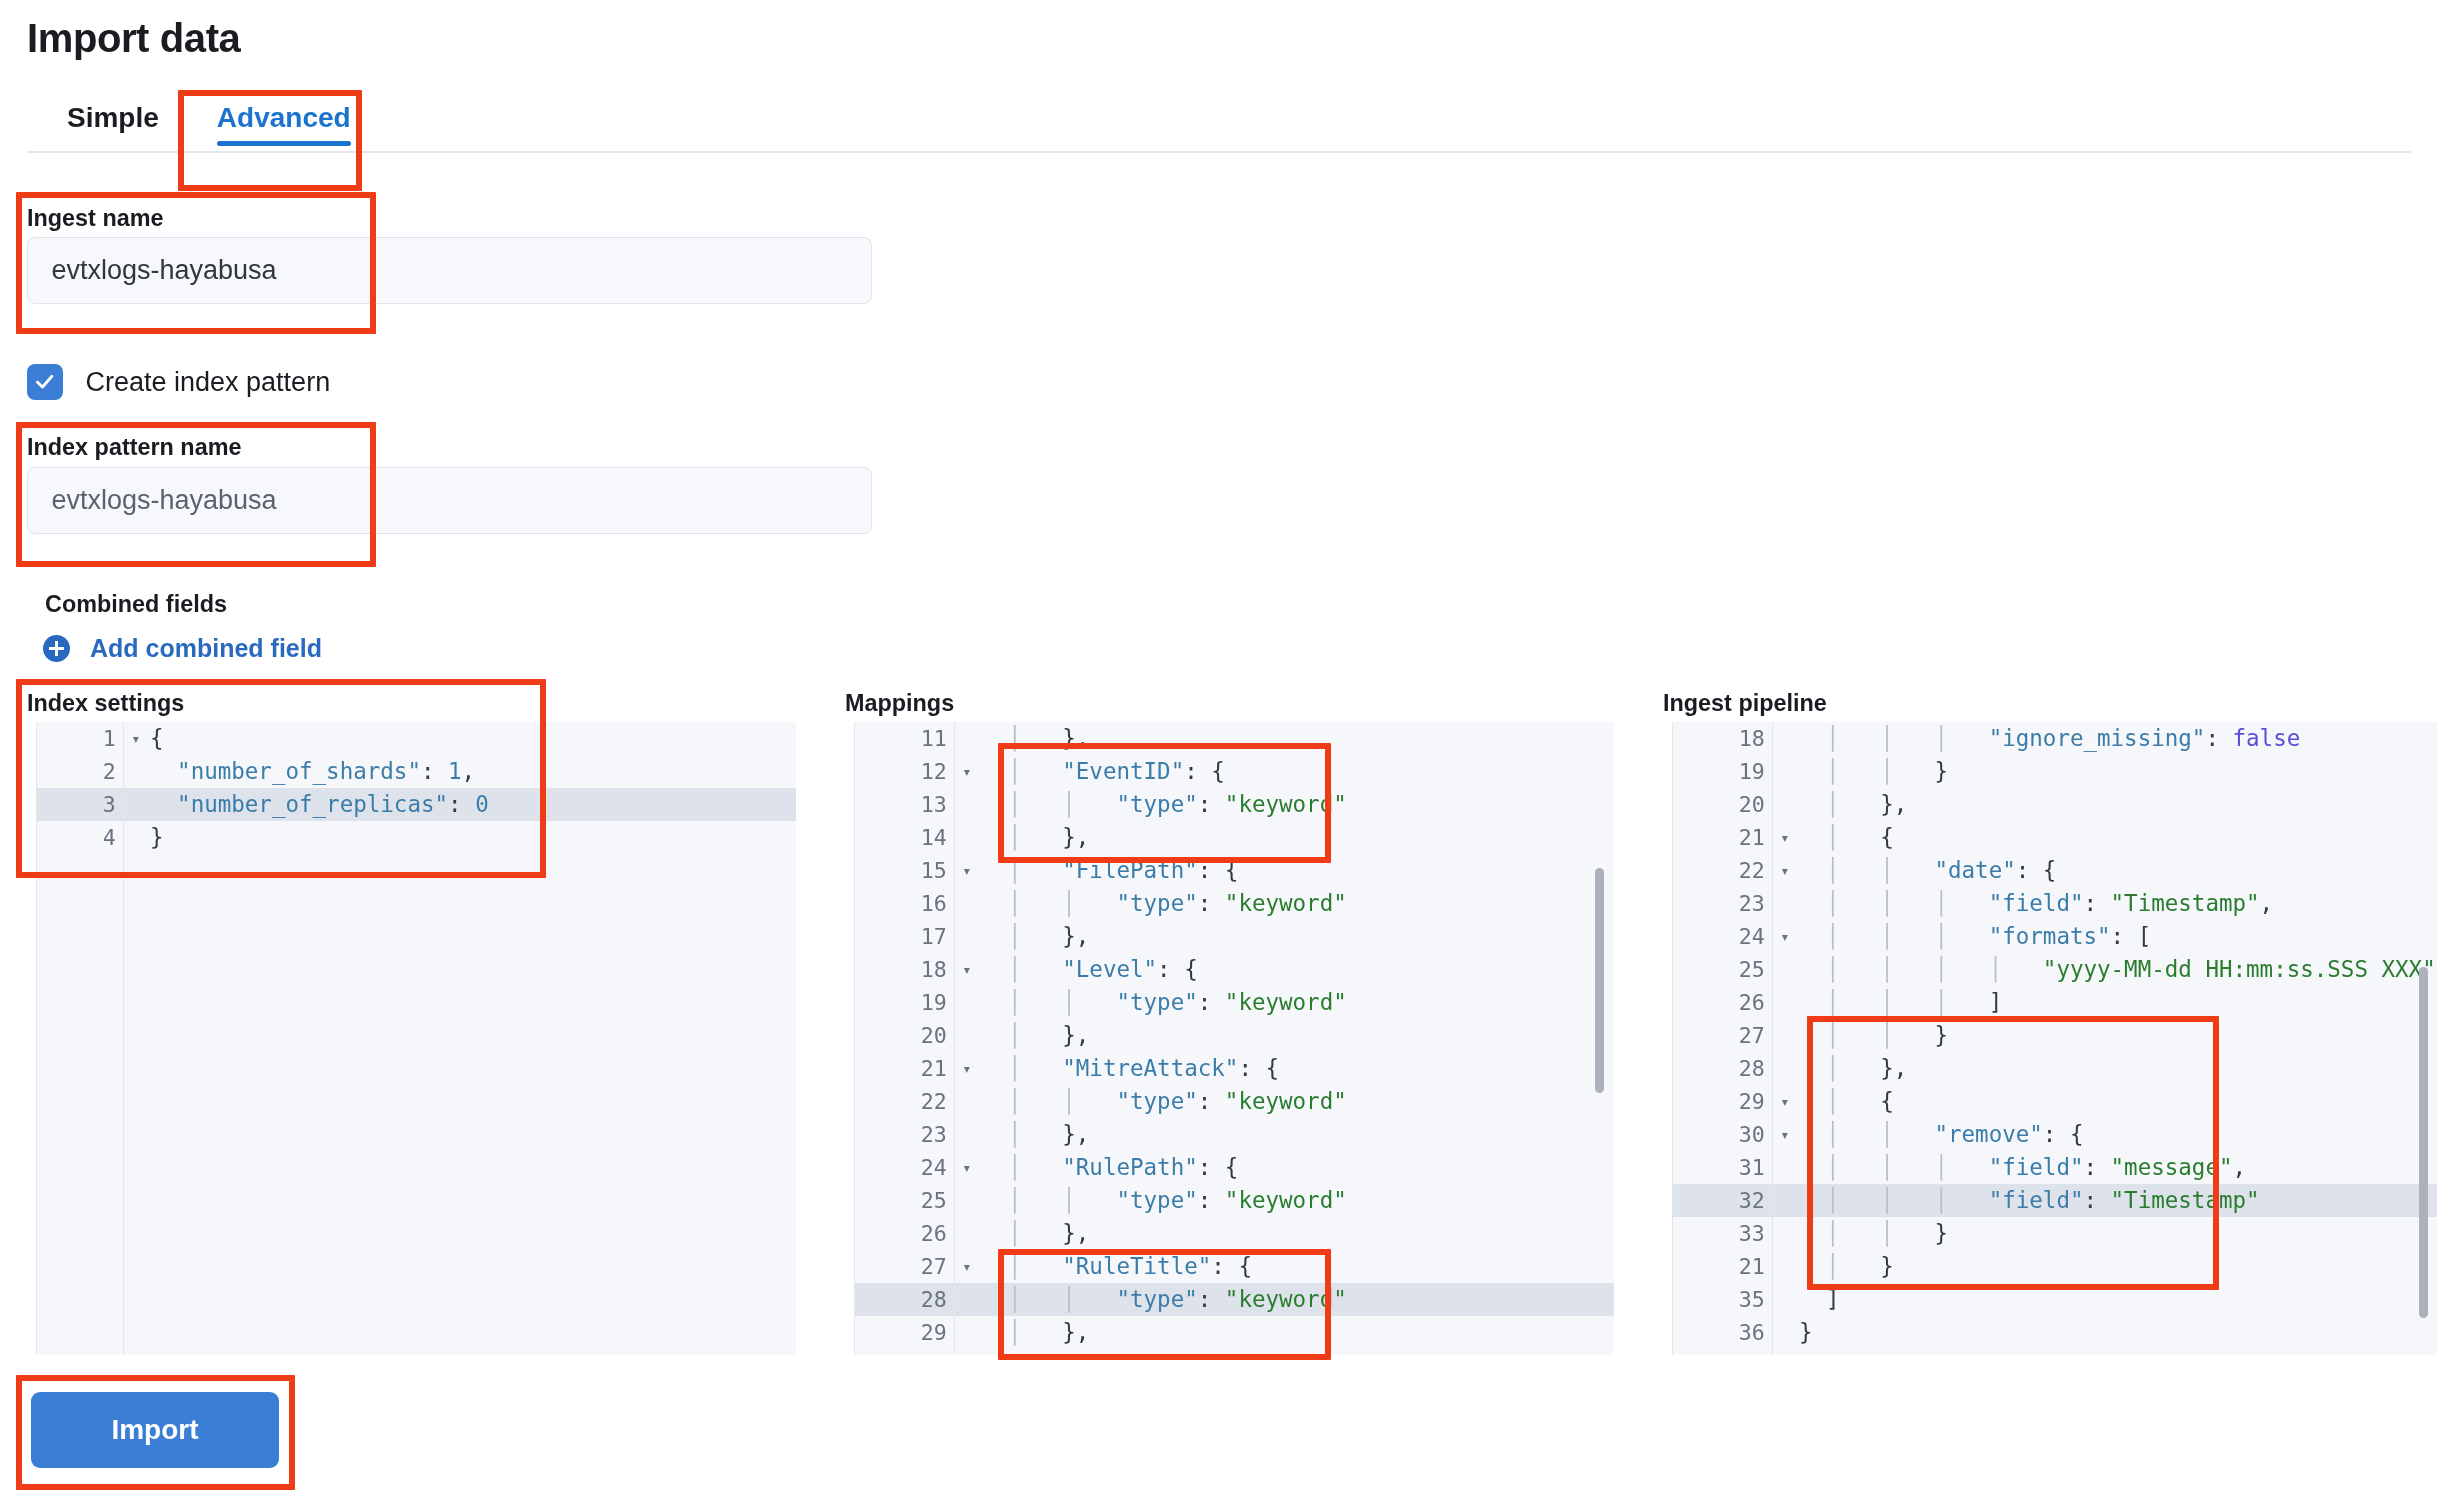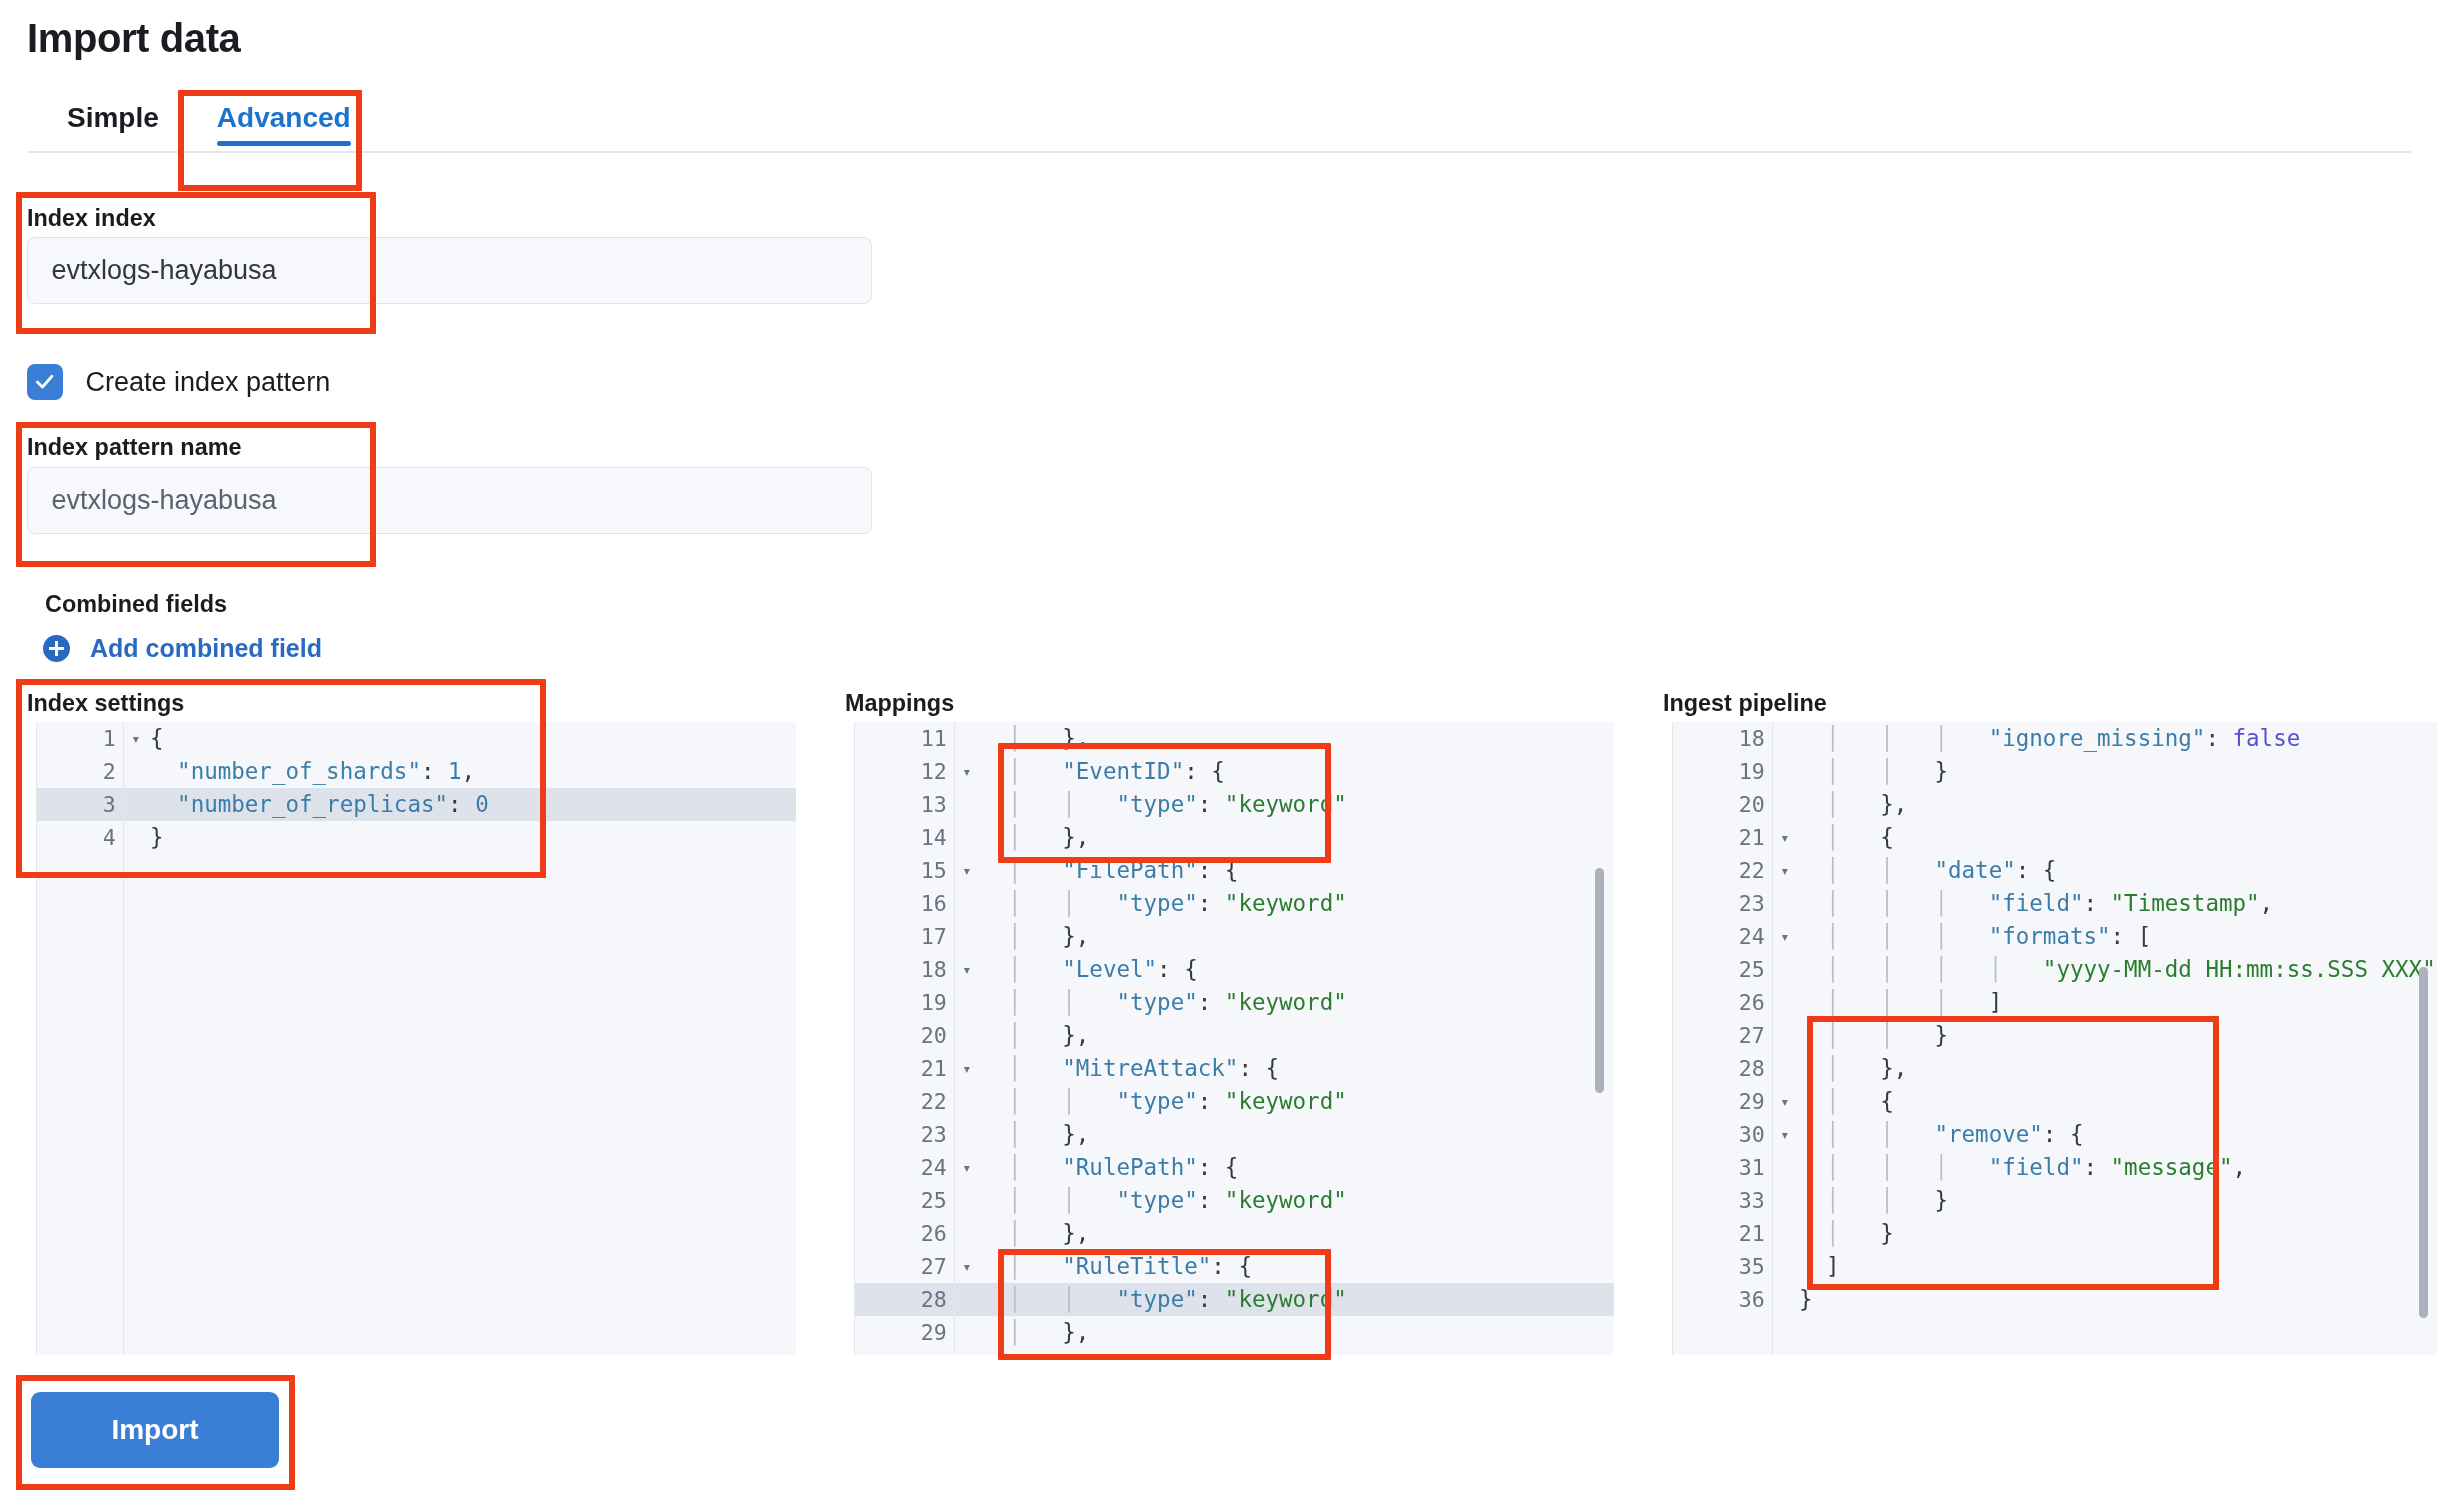--- a/index.html
+++ b/index.html
@@ -250,21 +250,21 @@
 <div class="page">
 
   <div class="page-title">Import data</div>
 
   <div class="tabs">
     <div class="tab first">Simple</div>
     <div class="tab active">Advanced</div>
   </div>
   <div class="tabs-rule"></div>
 
-  <div class="field-label" style="left:27px; top:205px;">Index index</div>
+  <div class="field-label" style="left:27px; top:205px;">Ingest name</div>
   <div class="text-input filled" style="left:27px; top:237px; width:845px;">evtxlogs-hayabusa</div>
 
   <div class="checkbox-row">
     <div class="checkbox">
       <svg width="23.4" height="23.4" viewBox="0 0 26 26">
         <path d="M5 13.5 L10.5 19 L21 7" stroke="#ffffff" stroke-width="3.2" fill="none" stroke-linecap="round" stroke-linejoin="round"></path>
       </svg>
     </div>
     <div class="checkbox-label">Create index pattern</div>
   </div>
@@ -328,20 +328,21 @@
         <div class="code-line"><div class="gutter">22<span class="fold">▾</span></div><div class="code-text">  <span class="guide">│</span>   <span class="guide">│</span>   <span class="tok-key">"date"</span><span class="tok-punc">:</span> {</div></div>
         <div class="code-line"><div class="gutter">23</div><div class="code-text">  <span class="guide">│</span>   <span class="guide">│</span>   <span class="guide">│</span>   <span class="tok-key">"field"</span><span class="tok-punc">:</span> <span class="tok-str">"Timestamp"</span>,</div></div>
         <div class="code-line"><div class="gutter">24<span class="fold">▾</span></div><div class="code-text">  <span class="guide">│</span>   <span class="guide">│</span>   <span class="guide">│</span>   <span class="tok-key">"formats"</span><span class="tok-punc">:</span> [</div></div>
         <div class="code-line"><div class="gutter">25</div><div class="code-text">  <span class="guide">│</span>   <span class="guide">│</span>   <span class="guide">│</span>   <span class="guide">│</span>   <span class="tok-str">"yyyy-MM-dd HH:mm:ss.SSS XXX"</span></div></div>
         <div class="code-line"><div class="gutter">26</div><div class="code-text">  <span class="guide">│</span>   <span class="guide">│</span>   <span class="guide">│</span>   ]</div></div>
         <div class="code-line"><div class="gutter">27</div><div class="code-text">  <span class="guide">│</span>   <span class="guide">│</span>   }</div></div>
         <div class="code-line"><div class="gutter">28</div><div class="code-text">  <span class="guide">│</span>   },</div></div>
         <div class="code-line"><div class="gutter">29<span class="fold">▾</span></div><div class="code-text">  <span class="guide">│</span>   {</div></div>
         <div class="code-line"><div class="gutter">30<span class="fold">▾</span></div><div class="code-text">  <span class="guide">│</span>   <span class="guide">│</span>   <span class="tok-key">"remove"</span><span class="tok-punc">:</span> {</div></div>
         <div class="code-line"><div class="gutter">31</div><div class="code-text">  <span class="guide">│</span>   <span class="guide">│</span>   <span class="guide">│</span>   <span class="tok-key">"field"</span><span class="tok-punc">:</span> <span class="tok-str">"message"</span>,</div></div>
+        <div class="code-line hl"><div class="gutter">32</div><div class="code-text">  <span class="guide">│</span>   <span class="guide">│</span>   <span class="guide">│</span>   <span class="tok-key">"field"</span><span class="tok-punc">:</span> <span class="tok-str">"Timestamp"</span></div></div>
         <div class="code-line"><div class="gutter">33</div><div class="code-text">  <span class="guide">│</span>   <span class="guide">│</span>   }</div></div>
         <div class="code-line"><div class="gutter">21</div><div class="code-text">  <span class="guide">│</span>   }</div></div>
         <div class="code-line"><div class="gutter">35</div><div class="code-text">  ]</div></div>
         <div class="code-line"><div class="gutter">36</div><div class="code-text">}</div></div>
       </div>
     <div class="vscroll" style="right:10px; top:245px; height:351px;"></div>
   </div>
 
   <button class="import-btn">Import</button>
 

